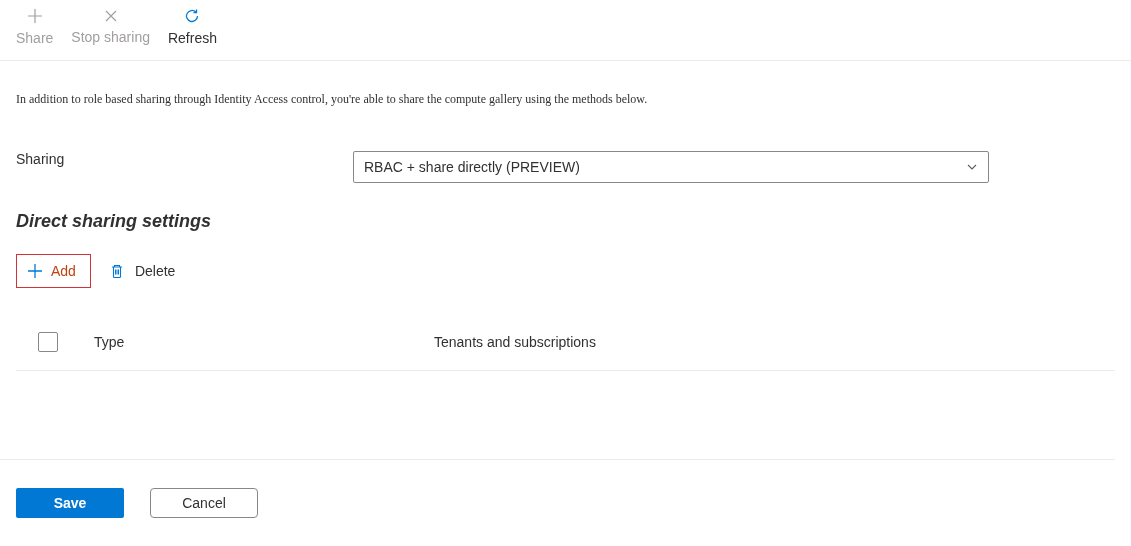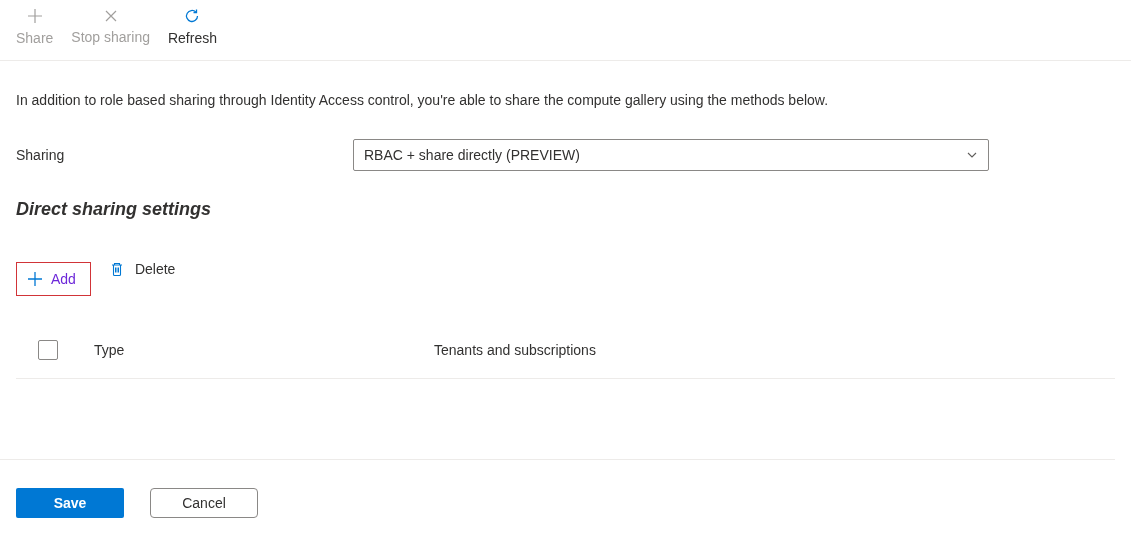--- a/index.html
+++ b/index.html
@@ -27,24 +27,25 @@
       cursor: pointer;
       flex-direction: column;
     }
     .toolbar-item.disabled { color: #a19f9d; cursor: default; }
     .toolbar-item.disabled .icon { color: #a19f9d; }
     .toolbar-item.enabled { color: #323130; }
     .toolbar-item.enabled .icon { color: #0078d4; }
     .icon { display: inline-flex; align-items: center; justify-content: center; }
     .content { padding: 16px 16px 0 16px; }
     .description {
-      font-size: 14px;
+      font-size: 12px;
       color: #323130;
       margin: 14px 0 28px 0;
       line-height: 1.4;
+      font-family: Liberation Serif, serif;
     }
     .field-row {
       display: flex;
       align-items: center;
       margin-bottom: 28px;
     }
     .field-label {
       width: 337px;
       font-size: 14px;
       color: #323130;
@@ -53,20 +54,21 @@
       width: 636px;
       height: 32px;
       border: 1px solid #8a8886;
       border-radius: 2px;
       display: flex;
       align-items: center;
       padding: 0 10px;
       justify-content: space-between;
       background: #fff;
       cursor: pointer;
+      margin-top: 15px;
     }
     .dropdown-text { font-size: 14px; color: #323130; }
     .section-heading {
       font-size: 18px;
       font-weight: 600;
       color: #323130;
       margin-bottom: 22px;
       font-style: italic;
     }
     .action-row {
@@ -76,23 +78,22 @@
       margin-bottom: 28px;
     }
     .add-button {
       display: flex;
       align-items: flex-start;
       gap: 8px;
       padding: 8px 14px 8px 10px;
       border: 1px solid #d13438;
       background: #fff;
       font-size: 14px;
-      color: #6d28d9;
-      cursor: pointer;
-      margin-top: 20px;
+      color: #c2410c;
+      cursor: pointer;
     }
     .add-button .icon { color: #0078d4; }
     .delete-button {
       display: flex;
       align-items: center;
       gap: 10px;
       padding: 8px 14px;
       background: #fff;
       border: none;
       font-size: 14px;

